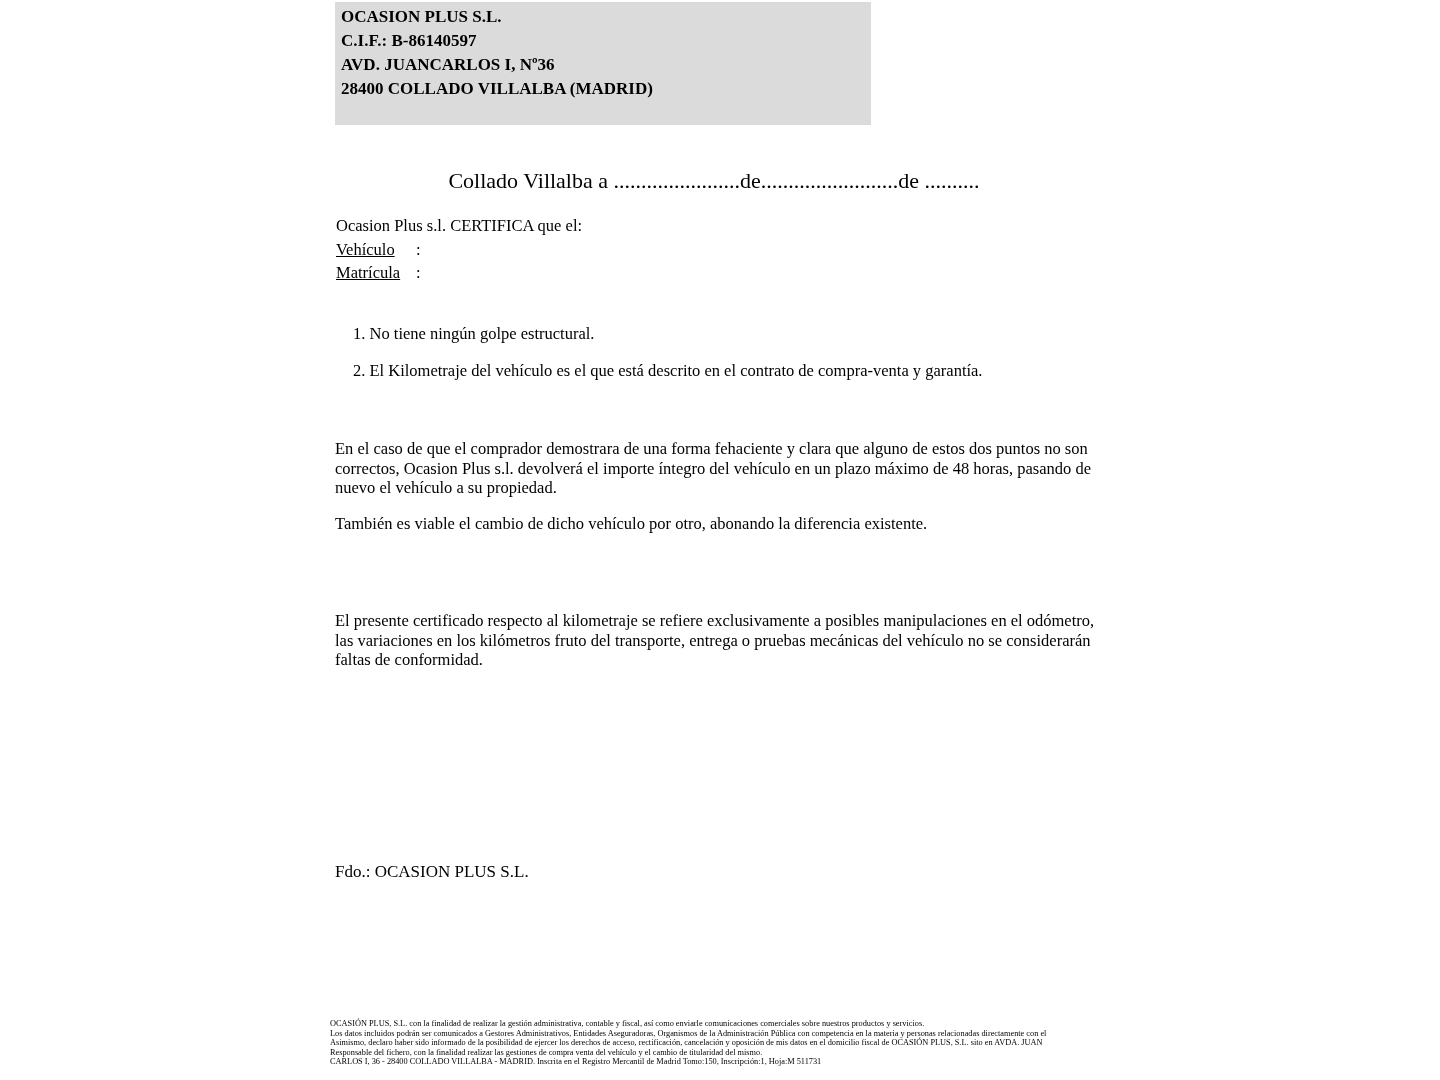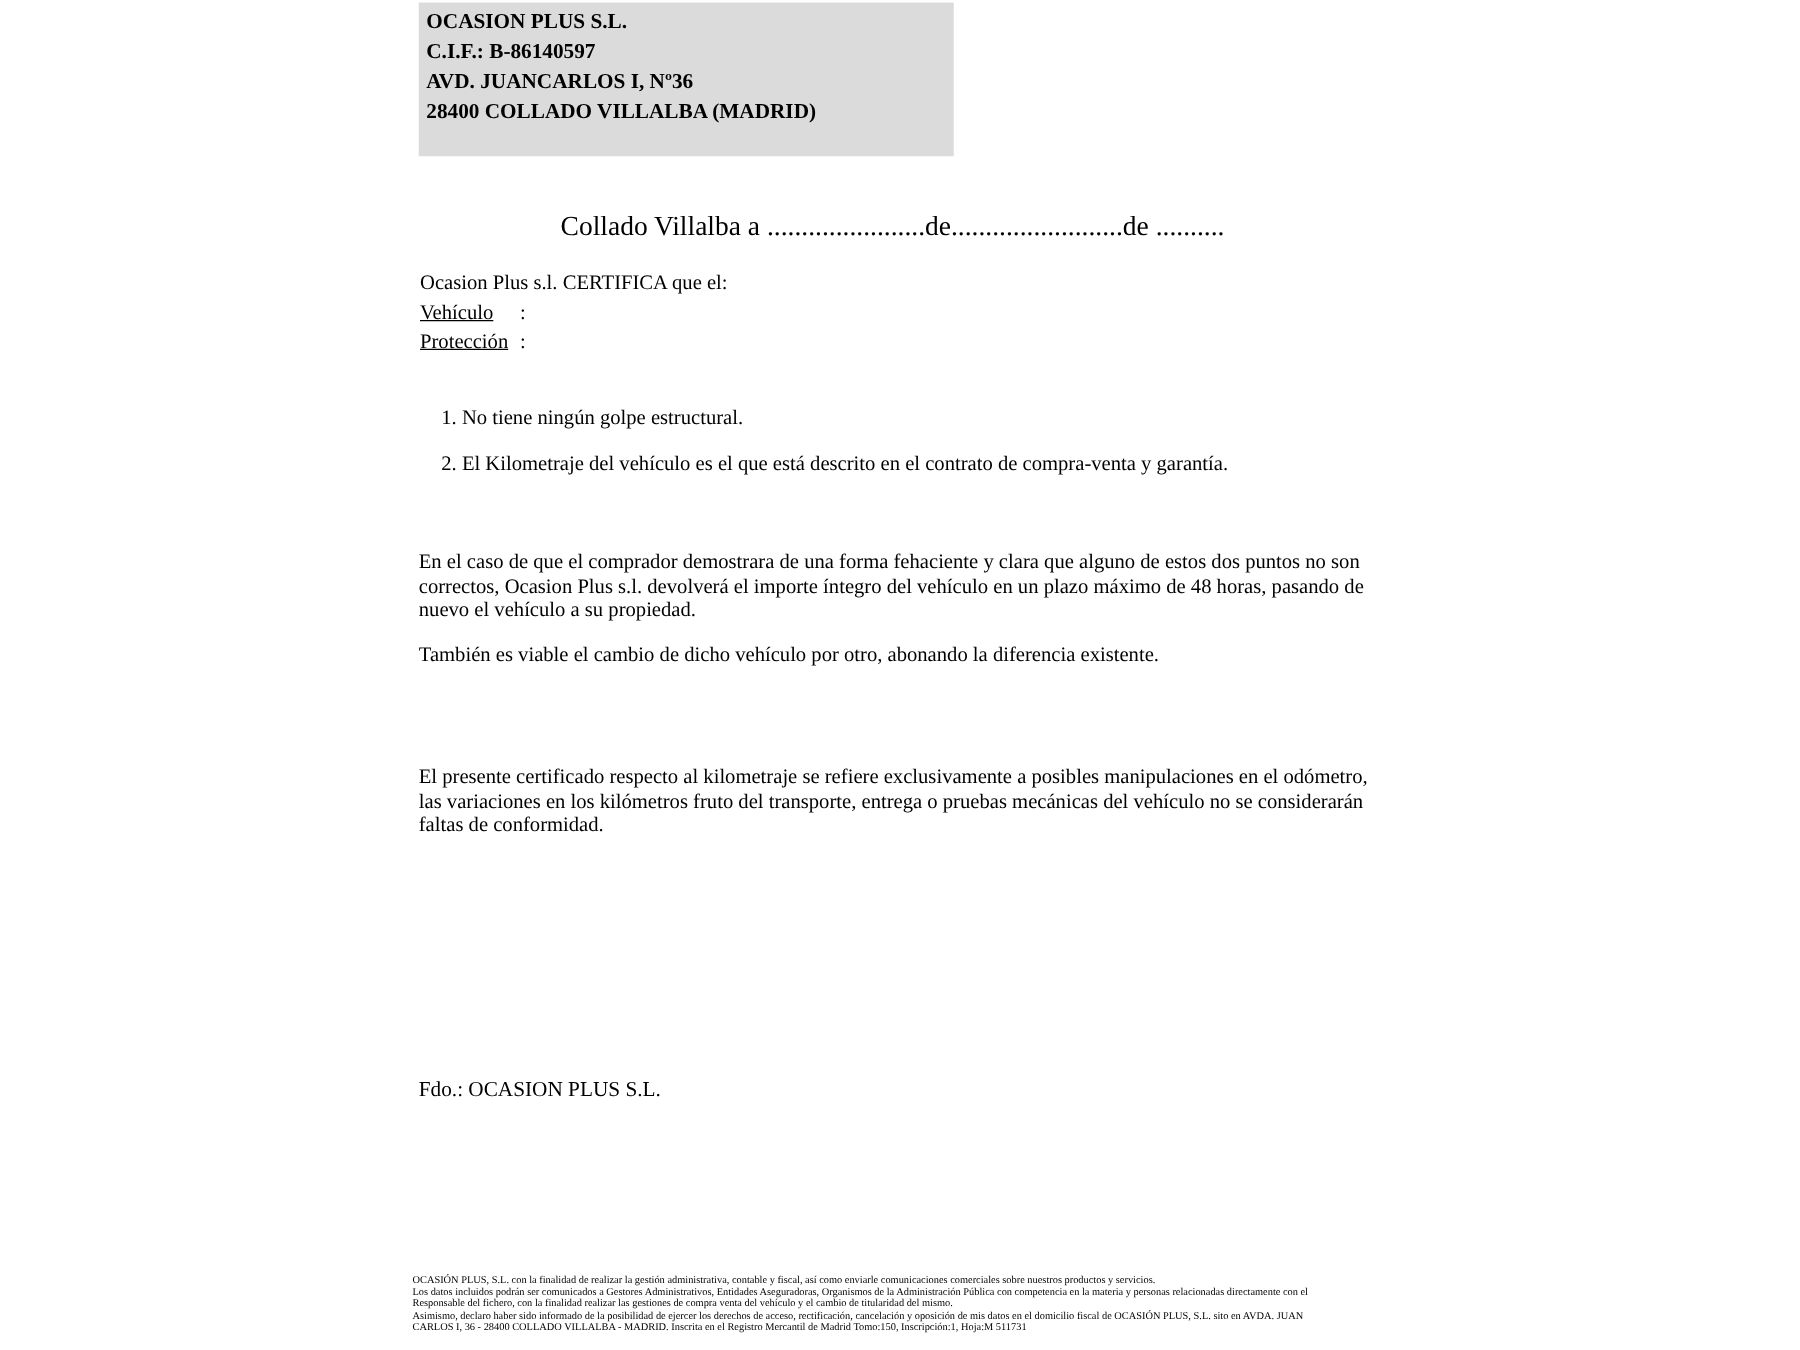--- a/index.html
+++ b/index.html
@@ -9,21 +9,21 @@
     color: #000000;
     font-family: "Liberation Serif", "DejaVu Serif", serif;
     position: relative;
     overflow: hidden;
   }
   .page { position: absolute; inset: 0; background: #ffffff; }
 
   .company-box {
     position: absolute;
     left: 335px; top: 2px;
-    width: 428px; height: 123px;
+    width: 536px; height: 123px;
     background: #dbdbdb;
     padding: 3px 6px 0 6px;
     font-weight: bold;
     font-size: 17px;
     line-height: 24px;
     white-space: nowrap;
   }
 
   .date-line {
     position: absolute;
@@ -87,33 +87,33 @@
     <div class="company-line">C.I.F.: B-86140597</div>
     <div class="company-line">AVD. JUANCARLOS I, Nº36</div>
     <div class="company-line">28400 COLLADO VILLALBA (MADRID)</div>
   </header>
 
   <div class="date-line">Collado Villalba a .......................de.........................de ..........</div>
 
   <section class="certify">
     <div class="certify-intro">Ocasion Plus s.l. CERTIFICA que el:</div>
     <div class="field-line"><span class="field-label"><span class="u">Vehículo</span></span><span class="colon">:</span></div>
-    <div class="field-line"><span class="field-label"><span class="u">Protección</span></span><span class="colon">:</span></div>
+    <div class="field-line"><span class="field-label"><span class="u">Matrícula</span></span><span class="colon">:</span></div>
   </section>
 
   <p class="point point1">1. No tiene ningún golpe estructural.</p>
   <p class="point point2">2. El Kilometraje del vehículo es el que está descrito en el contrato de compra-venta y garantía.</p>
 
   <p class="para para-refund">En el caso de que el comprador demostrara de una forma fehaciente y clara que alguno de estos dos puntos no son correctos, Ocasion Plus s.l. devolverá el importe íntegro del vehículo en un plazo máximo de 48 horas, pasando de nuevo el vehículo a su propiedad.</p>
   <p class="para para-exchange">También es viable el cambio de dicho vehículo por otro, abonando la diferencia existente.</p>
   <p class="para para-odometer">El presente certificado respecto al kilometraje se refiere exclusivamente a posibles manipulaciones en el odómetro, las variaciones en los kilómetros fruto del transporte, entrega o pruebas mecánicas del vehículo no se considerarán faltas de conformidad.</p>
 
   <div class="signature">Fdo.: OCASION PLUS S.L.</div>
 
   <footer class="legal">
     <div class="legal-line">OCASIÓN PLUS, S.L. con la finalidad de realizar la gestión administrativa, contable y fiscal, así como enviarle comunicaciones comerciales sobre nuestros productos y servicios.</div>
     <div class="legal-line">Los datos incluidos podrán ser comunicados a Gestores Administrativos, Entidades Aseguradoras, Organismos de la Administración Pública con competencia en la materia y personas relacionadas directamente con el</div>
+    <div class="legal-line">Asimismo, declaro haber sido informado de la posibilidad de ejercer los derechos de acceso, rectificación, cancelación y oposición de mis datos en el domicilio fiscal de OCASIÓN PLUS, S.L. sito en AVDA. JUAN</div>
     <div class="legal-line">Responsable del fichero, con la finalidad realizar las gestiones de compra venta del vehículo y el cambio de titularidad del mismo.</div>
-    <div class="legal-line">Asimismo, declaro haber sido informado de la posibilidad de ejercer los derechos de acceso, rectificación, cancelación y oposición de mis datos en el domicilio fiscal de OCASIÓN PLUS, S.L. sito en AVDA. JUAN</div>
     <div class="legal-line">CARLOS I, 36 - 28400 COLLADO VILLALBA - MADRID. Inscrita en el Registro Mercantil de Madrid Tomo:150, Inscripción:1, Hoja:M 511731</div>
   </footer>
 
 </div>
 
 </body></html>

